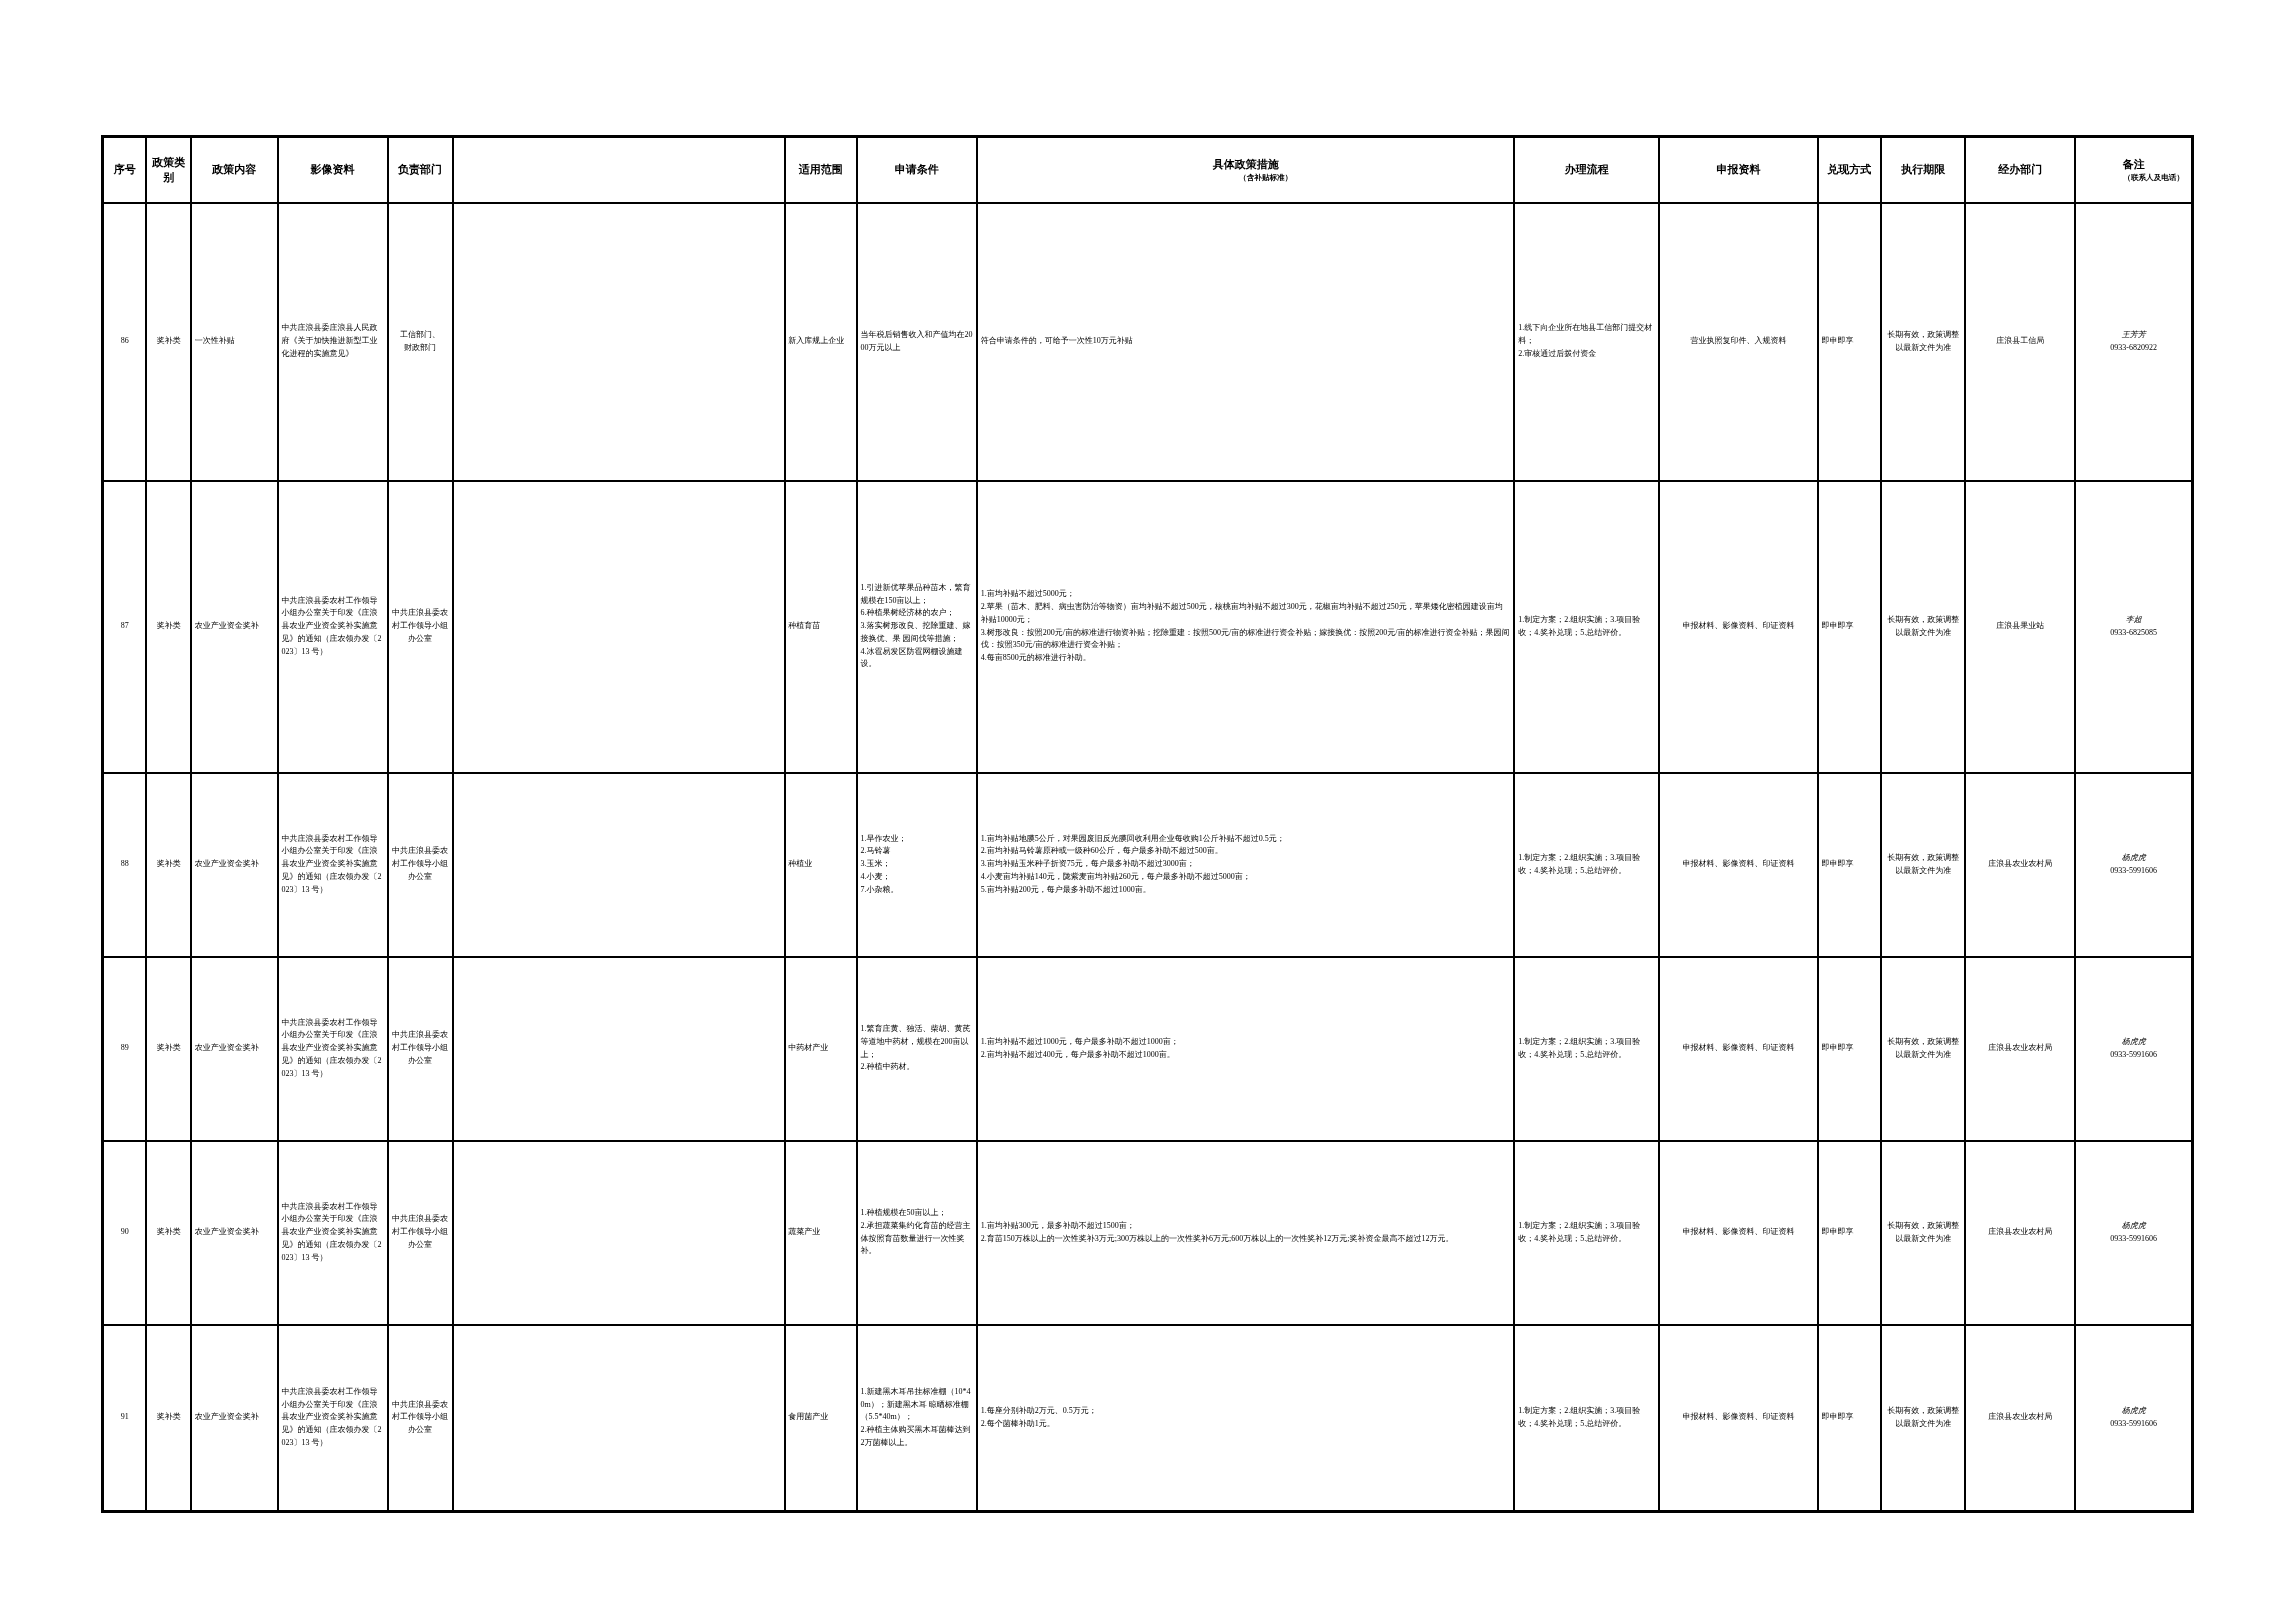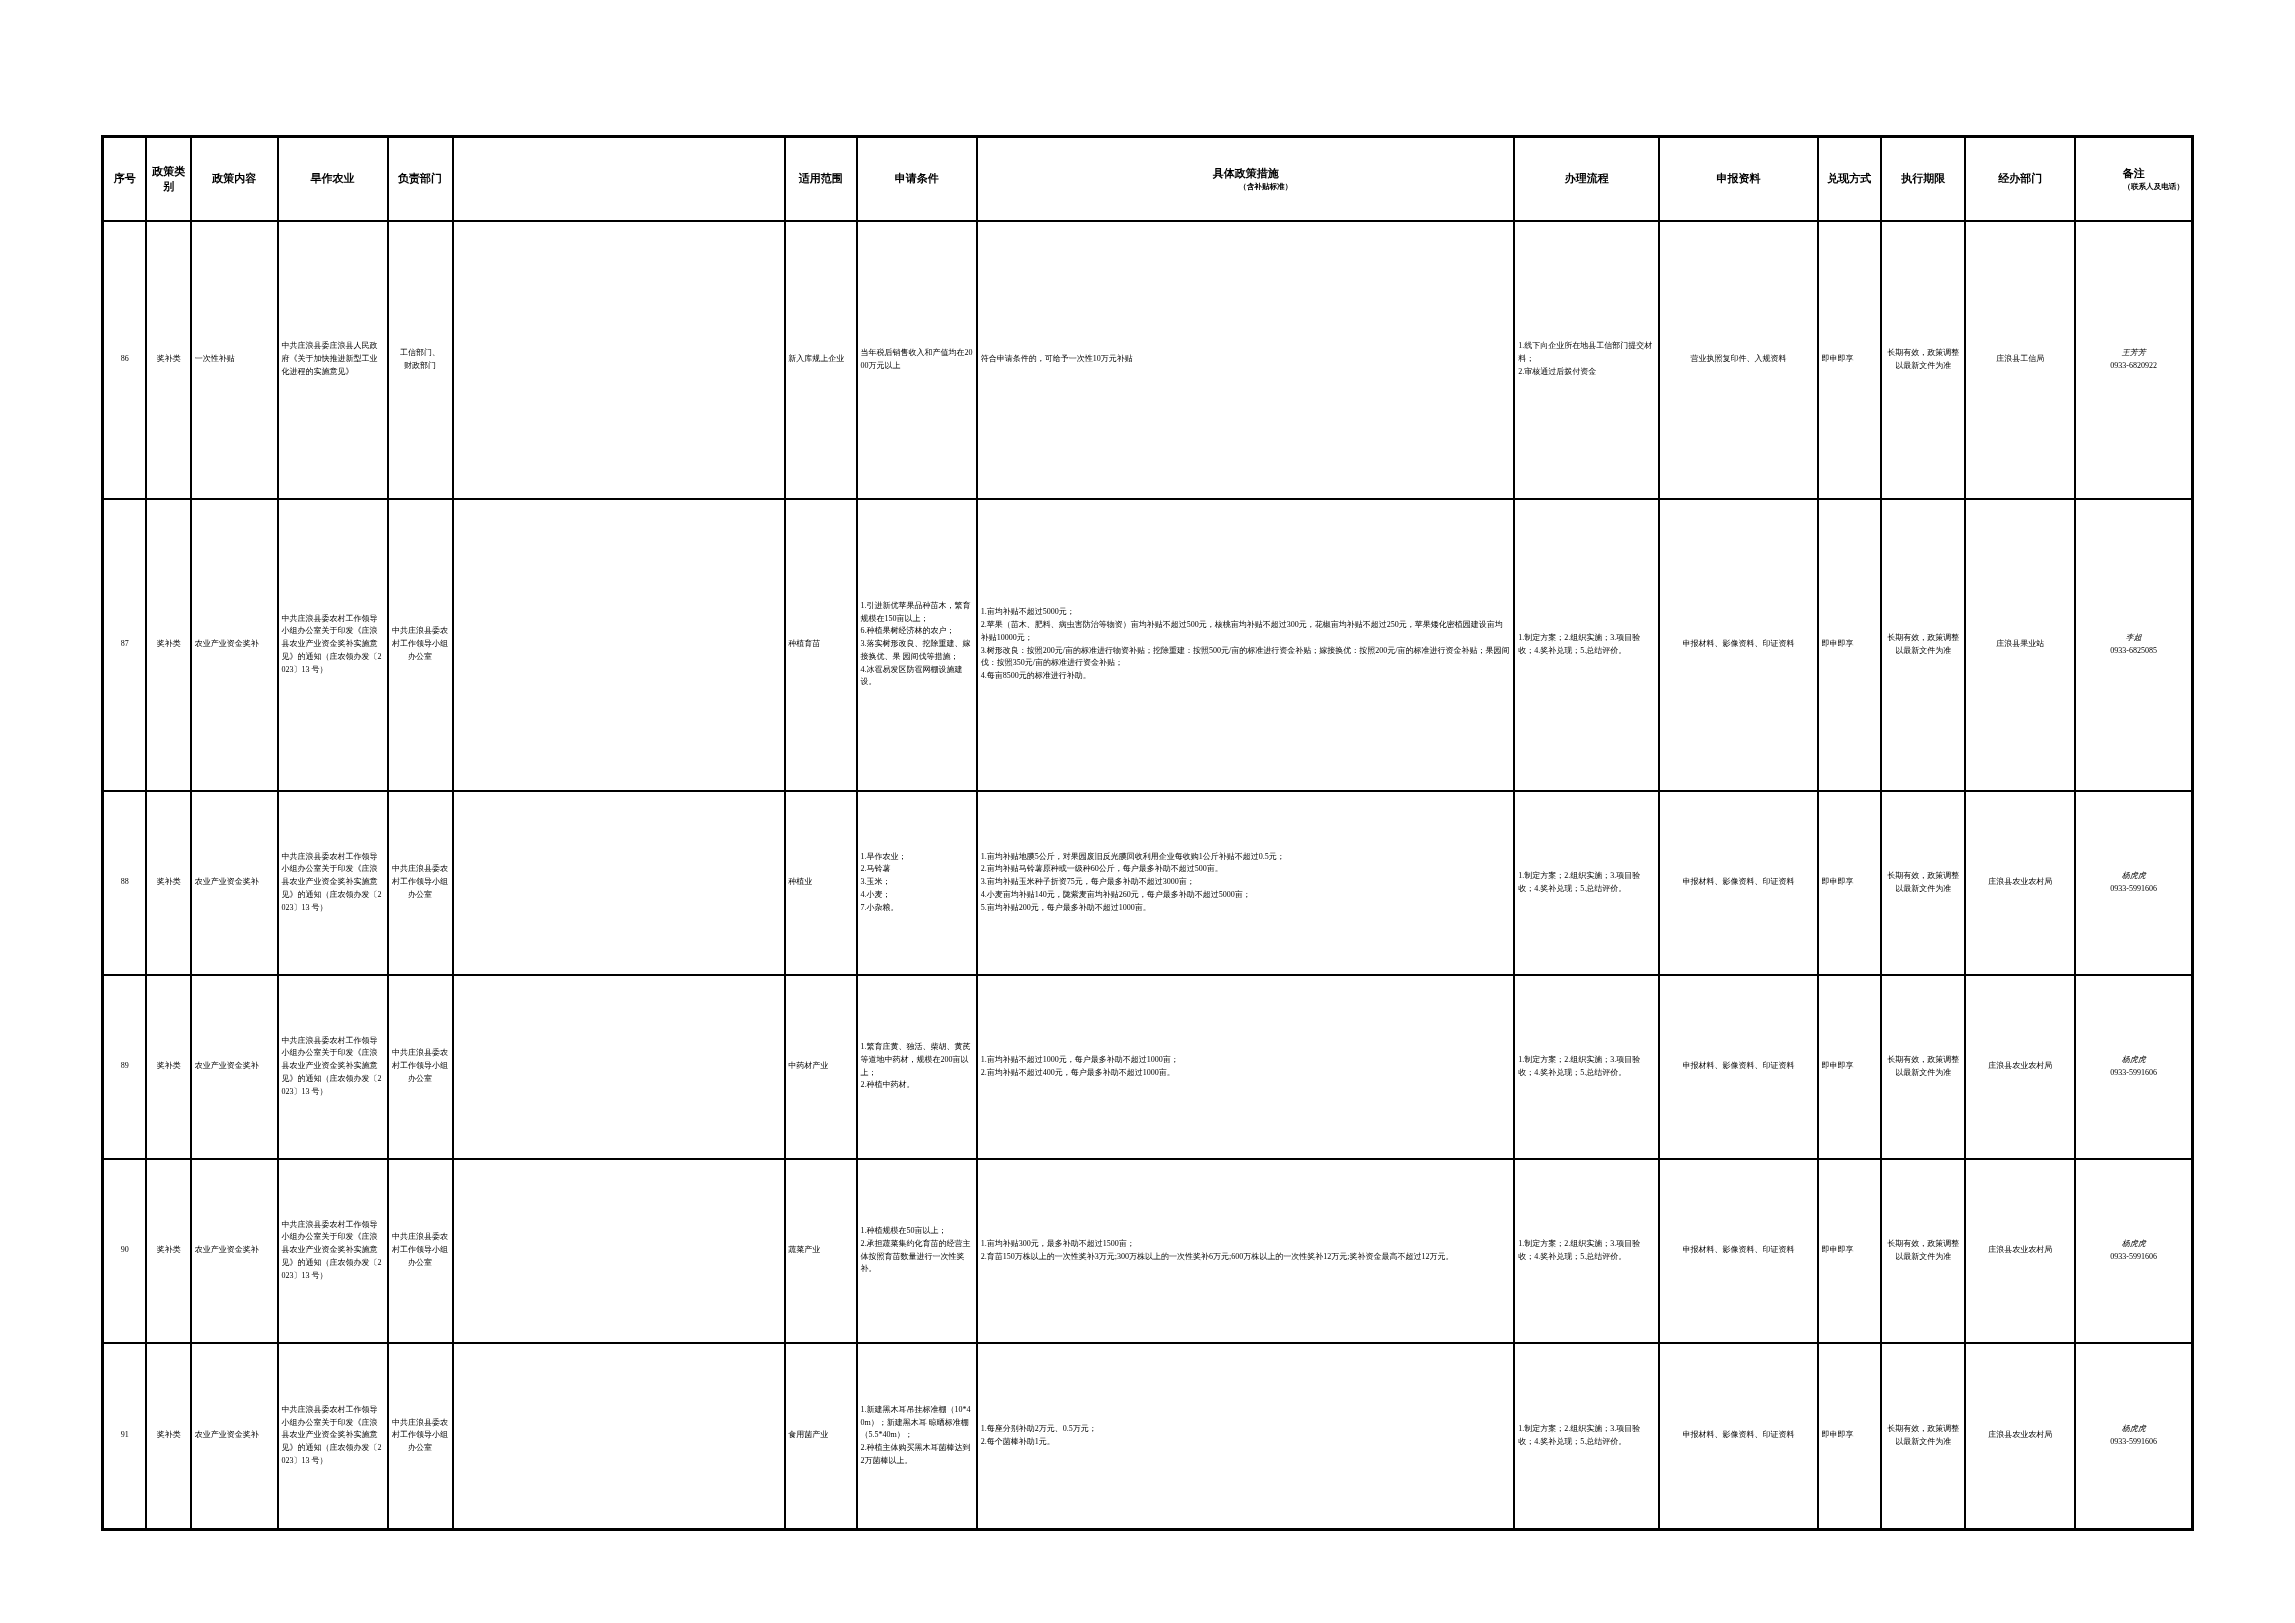--- a/index.html
+++ b/index.html
@@ -17,21 +17,21 @@
     border-top:2.8px solid #000;border-bottom:2.8px solid #000;
     padding:1.4px 2.8px;vertical-align:middle;
     font-size:8px;line-height:1.6;
     text-align:center;
     word-break:break-all;overflow:hidden;
     white-space:pre-line;
   }
   th{font-size:11px;font-weight:bold;line-height:1.35;padding:2.8px 1.4px;}
   th .sub{display:block;font-size:7.6px;font-weight:bold;line-height:1.25;margin-top:0.7px;margin-left:40px;}
   td.L{text-align:left;}
-  tr.hdr{height:84px;}
+  tr.hdr{height:66px;}
   tr.r86{height:278px;}
   tr.r87{height:292px;}
   tr.r88{height:184px;}
   tr.r89{height:184px;}
   tr.r90{height:184px;}
   tr.r91{height:187px;}
   .bz-name{display:block;font-style:italic;}
   .bz-phone{display:block;}
 </style>
 </head>
@@ -54,21 +54,21 @@
         <col style="width:62px">
     <col style="width:83px">
         <col style="width:108px">
         <col style="width:115px">
   </colgroup>
   <tbody>
         <tr class="hdr">
     <th>序号</th>
     <th>政策类别</th>
     <th>政策内容</th>
-    <th>旱作农业</th>
+    <th>影像资料</th>
     <th>负责部门</th>
     <th></th>
     <th>适用范围</th>
     <th>申请条件</th>
     <th><span>具体政策措施</span><span class="sub">（含补贴标准）</span></th>
     <th>办理流程</th>
     <th>申报资料</th>
     <th>兑现方式</th>
     <th>执行期限</th>
     <th>经办部门</th>

